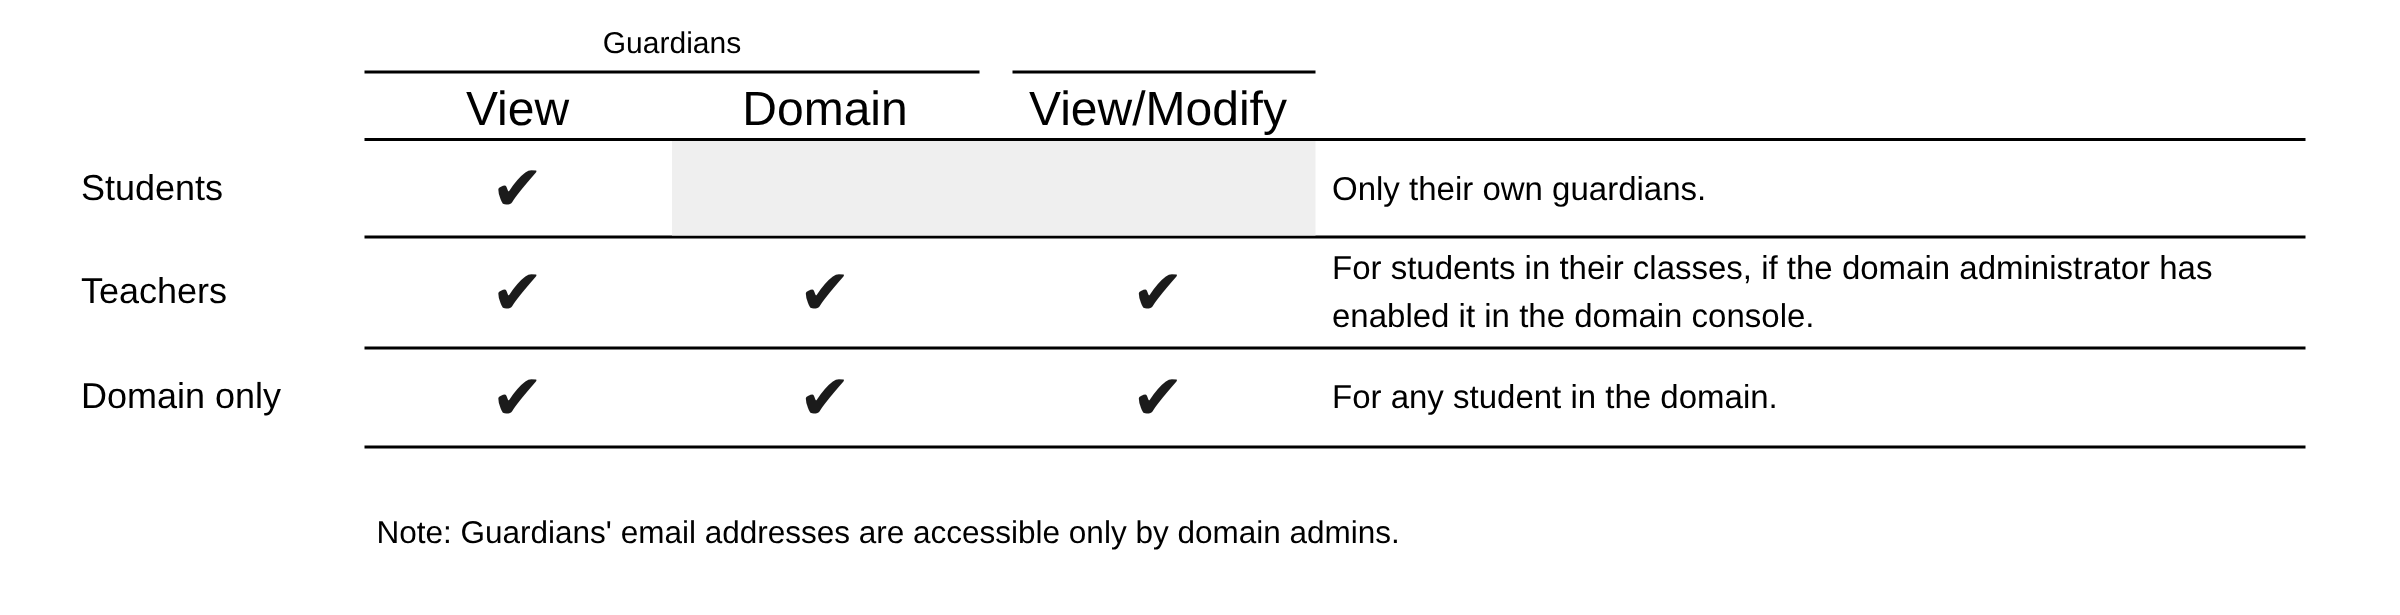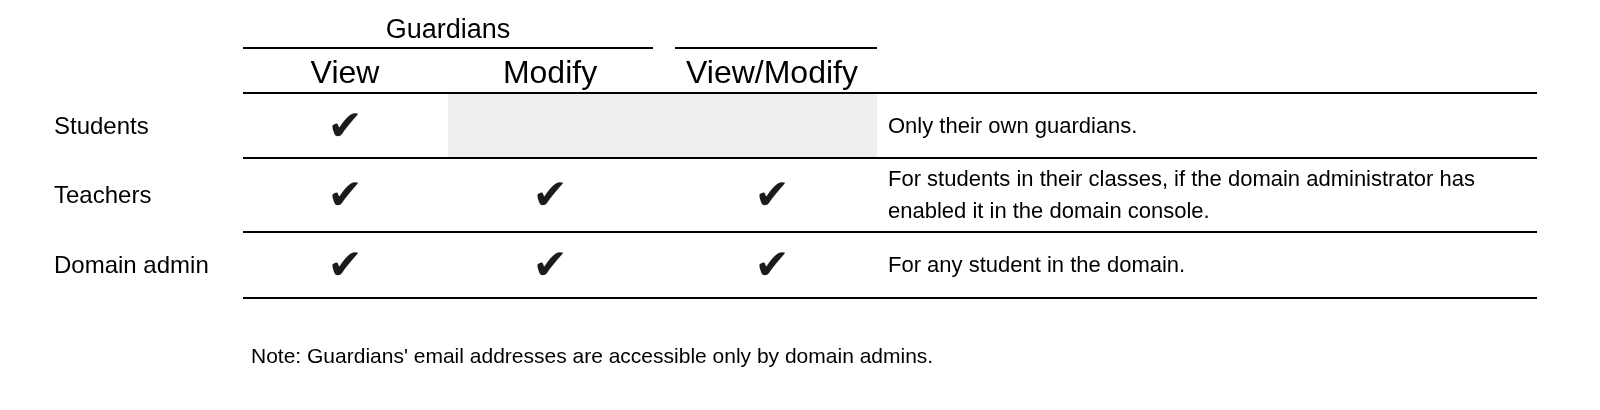--- a/index.html
+++ b/index.html
@@ -19,21 +19,21 @@
   .hline {
     position: absolute;
     height: 2px;
     background: #000000;
   }
   
   .group-title {
     position: absolute;
     top: 12px;
     height: 34px;
-    font-size: 27px;
+    font-size: 20px;
     display: flex;
     align-items: center;
     justify-content: center;
     white-space: nowrap;
   }
   .group-guardians { left: 243px; width: 410px; }
   .group-invitations { left: 675px; width: 202px; }
   
   .sub-title {
     position: absolute;
@@ -104,21 +104,21 @@
 <body>
 
 <div class="page">
 
   <div class="group-title group-guardians">Guardians</div>
 
   <div class="hline" style="left:243px; top:47px; width:410px;"></div>
   <div class="hline" style="left:675px; top:47px; width:202px;"></div>
 
   <div class="sub-title col-view">View</div>
-  <div class="sub-title col-modify">Modify</div>
+  <div class="sub-title col-modify">Domain</div>
   <div class="sub-title col-viewmodify">View/Modify</div>
 
   <div class="hline" style="left:243px; top:92px; width:1294px;"></div>
   <div class="hline" style="left:243px; top:157px; width:1294px;"></div>
   <div class="hline" style="left:243px; top:231px; width:1294px;"></div>
   <div class="hline" style="left:243px; top:297px; width:1294px;"></div>
 
   <div class="disabled-region"></div>
 
   <div class="row-label row-0">Students</div>
@@ -138,21 +138,21 @@
       <span>✔</span>
     </div>
   <div class="check-cell col-modify row-1">
       <span>✔</span>
     </div>
   <div class="check-cell col-viewmodify row-1">
       <span>✔</span>
     </div>
   <div class="note-cell row-1">For students in their classes, if the domain administrator has enabled it in the domain console.</div>
 
-  <div class="row-label row-2">Domain admin</div>
+  <div class="row-label row-2">Domain only</div>
   <div class="check-cell col-view row-2">
       <span>✔</span>
     </div>
   <div class="check-cell col-modify row-2">
       <span>✔</span>
     </div>
   <div class="check-cell col-viewmodify row-2">
       <span>✔</span>
     </div>
   <div class="note-cell row-2">For any student in the domain.</div>

